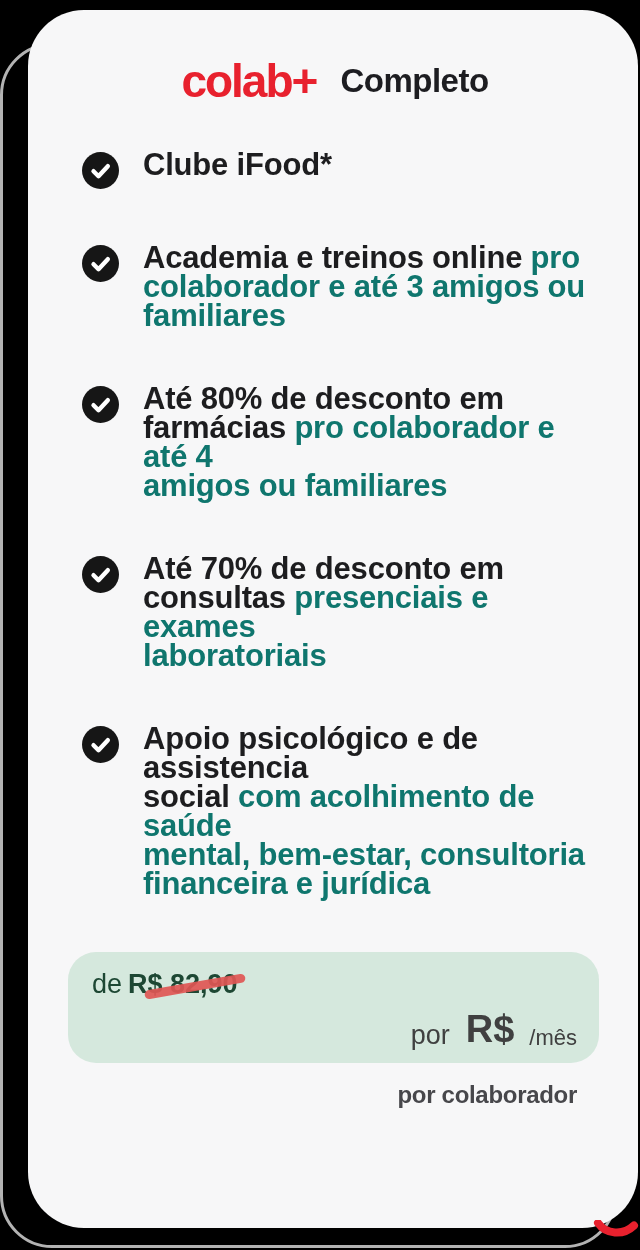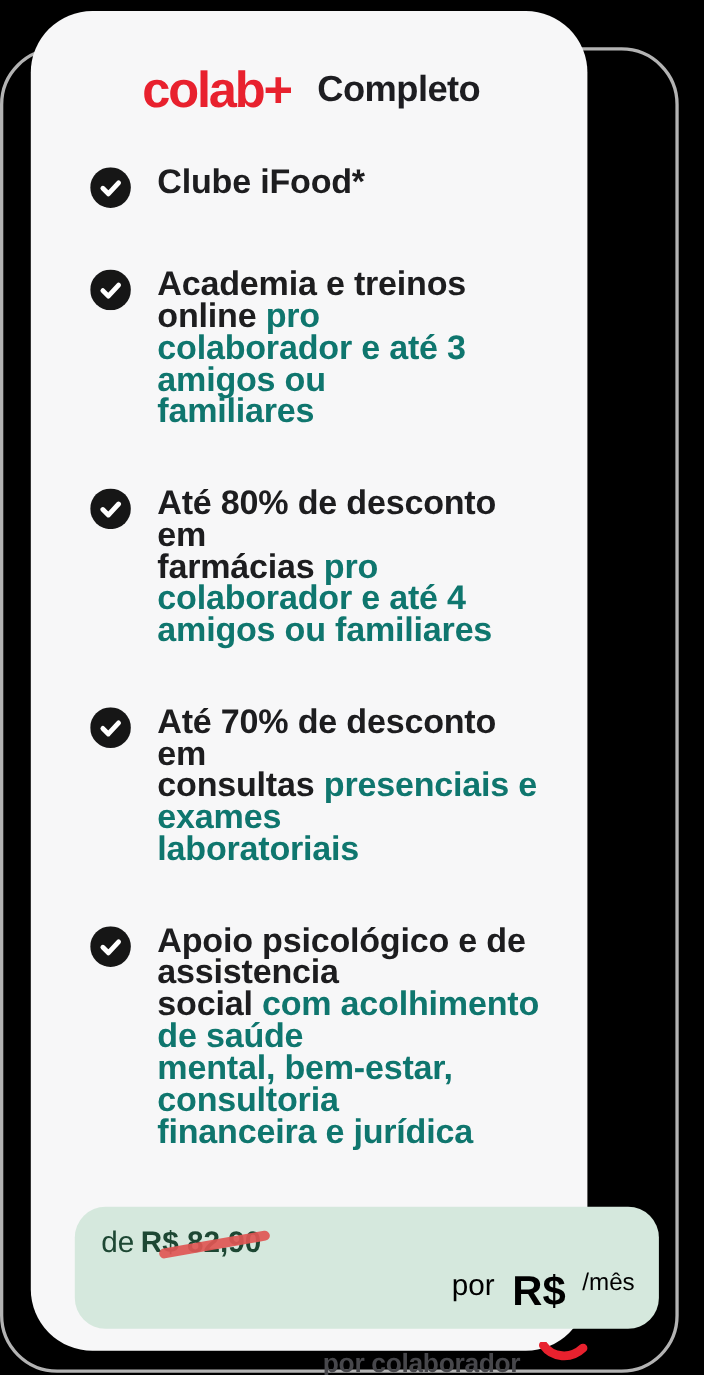--- a/index.html
+++ b/index.html
@@ -20,21 +20,21 @@
     border: 3px solid #b3b3b3;
     border-radius: 52px;
     box-sizing: border-box;
     background: transparent;
     z-index: 1;
   }
 
   .card {
     position: absolute;
     left: 28px; top: 10px;
-    width: 506px; height: 1218px;
+    width: 610px; height: 1218px;
     background: #f7f7f8;
     border-radius: 56px;
     box-sizing: border-box;
     padding: 42px 38px 0 54px;
     z-index: 2;
   }
 
   
   .logo {
     display: flex;
@@ -118,22 +118,22 @@
     top: 42%;
     height: 9px;
     border-radius: 5px;
     background: rgba(223, 86, 84, 0.92);
     transform: rotate(-10deg);
   }
   .price-main {
     position: absolute;
     right: 22px; bottom: 12px;
     display: flex;
-    align-items: flex-start;
-    color: #000000;
+    align-items: flex-end;
+    color: #404040;
     white-space: nowrap;
   }
   .to-label { font-size: 27px; }
   .cur { font-size: 38px; font-weight: 700; margin-left: 16px; margin-right: 10px; }
   .amount { font-size: 76px; font-weight: 700; letter-spacing: -3px; line-height: 62px; }
   .period { font-size: 22px; margin-left: 5px; }
 
   .per-note {
     margin-top: 18px;
     margin-right: 23px;

